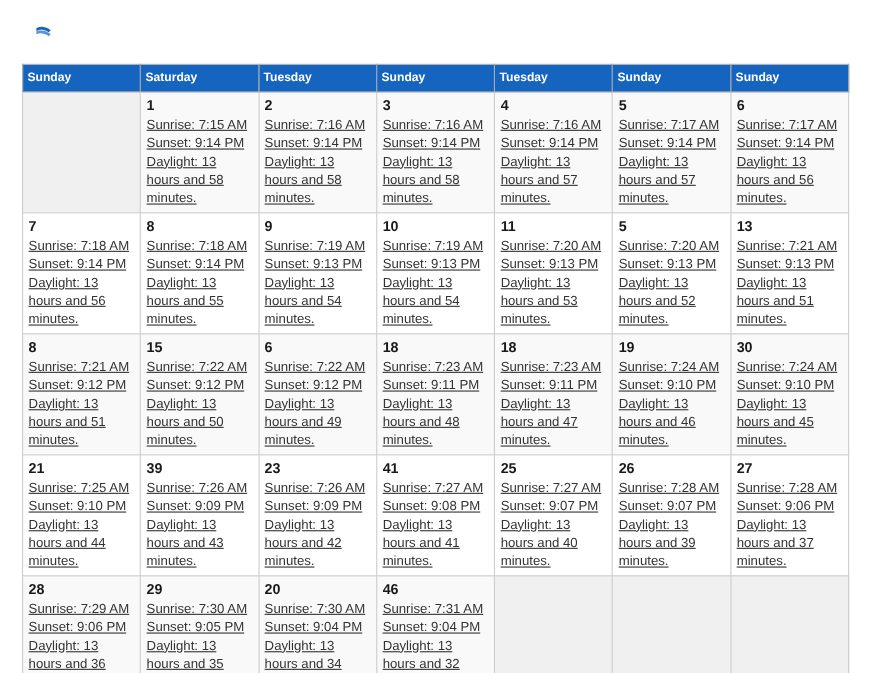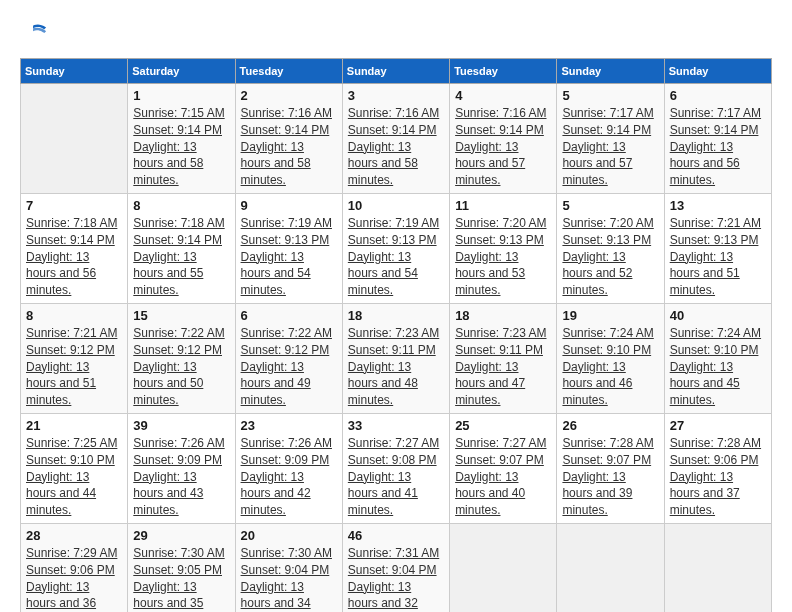--- a/index.html
+++ b/index.html
@@ -200,39 +200,39 @@
         </td>
         <td>
           <span class="day-number">18</span>
           <div class="cell-info">Sunrise: 7:23 AM<br>Sunset: 9:11 PM<br>Daylight: 13 hours and 47 minutes.</div>
         </td>
         <td>
           <span class="day-number">19</span>
           <div class="cell-info">Sunrise: 7:24 AM<br>Sunset: 9:10 PM<br>Daylight: 13 hours and 46 minutes.</div>
         </td>
         <td>
-          <span class="day-number">40</span>
+          <span class="day-number">30</span>
           <div class="cell-info">Sunrise: 7:24 AM<br>Sunset: 9:10 PM<br>Daylight: 13 hours and 45 minutes.</div>
         </td>
       </tr>
       <tr>
         <td>
           <span class="day-number">21</span>
           <div class="cell-info">Sunrise: 7:25 AM<br>Sunset: 9:10 PM<br>Daylight: 13 hours and 44 minutes.</div>
         </td>
         <td>
           <span class="day-number">39</span>
           <div class="cell-info">Sunrise: 7:26 AM<br>Sunset: 9:09 PM<br>Daylight: 13 hours and 43 minutes.</div>
         </td>
         <td>
           <span class="day-number">23</span>
           <div class="cell-info">Sunrise: 7:26 AM<br>Sunset: 9:09 PM<br>Daylight: 13 hours and 42 minutes.</div>
         </td>
         <td>
-          <span class="day-number">33</span>
+          <span class="day-number">41</span>
           <div class="cell-info">Sunrise: 7:27 AM<br>Sunset: 9:08 PM<br>Daylight: 13 hours and 41 minutes.</div>
         </td>
         <td>
           <span class="day-number">25</span>
           <div class="cell-info">Sunrise: 7:27 AM<br>Sunset: 9:07 PM<br>Daylight: 13 hours and 40 minutes.</div>
         </td>
         <td>
           <span class="day-number">26</span>
           <div class="cell-info">Sunrise: 7:28 AM<br>Sunset: 9:07 PM<br>Daylight: 13 hours and 39 minutes.</div>
         </td>

